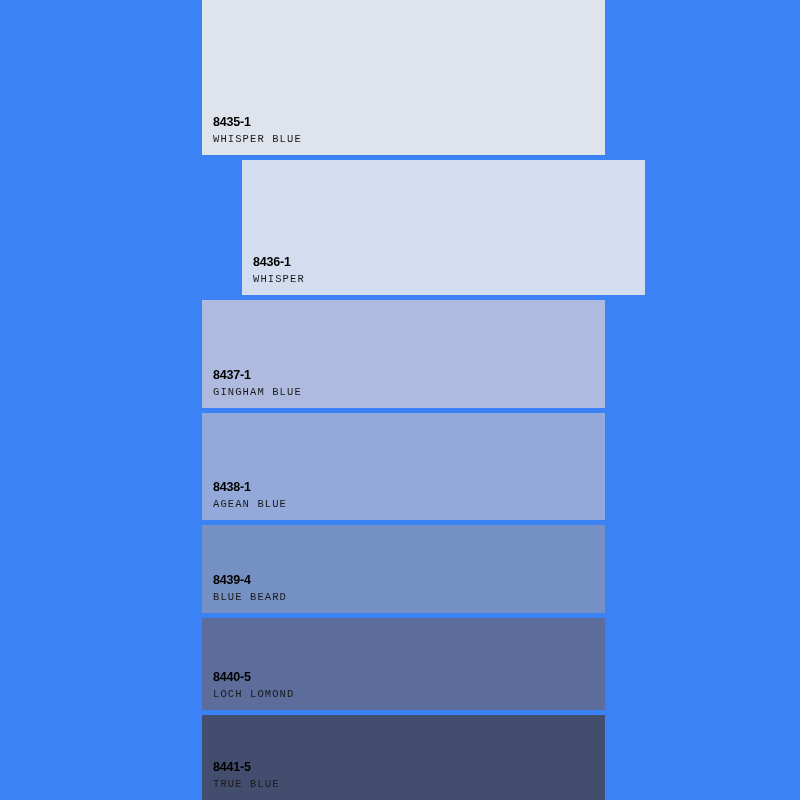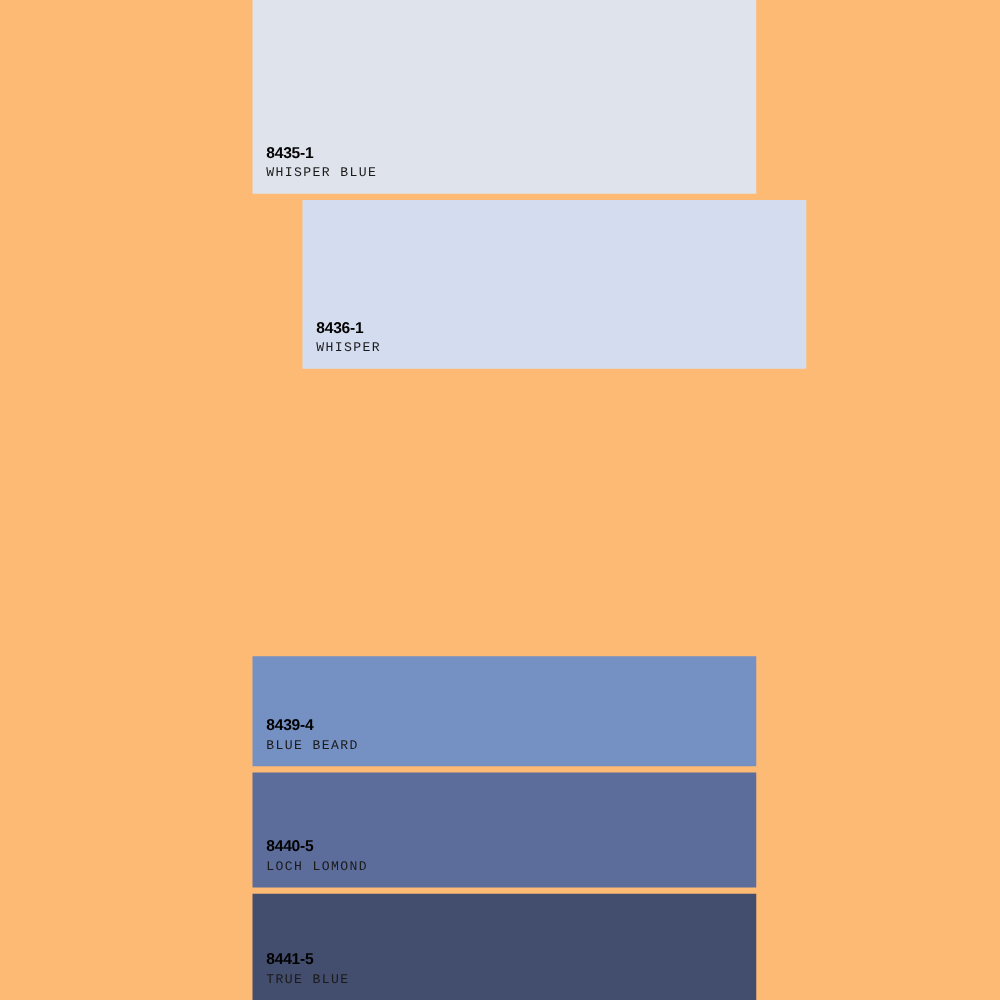--- a/index.html
+++ b/index.html
@@ -11,21 +11,21 @@
   body {
     width: 800px;
     height: 800px;
     font-family: "Liberation Sans", sans-serif;
     overflow: hidden;
   }
   #palette-page {
     position: relative;
     width: 800px;
     height: 800px;
-    background: #fdba74;
+    background: #3b82f6;
   }
   .swatch-column {
     position: absolute;
     left: 202px;
     top: 0;
     width: 403px;
     height: 800px;
   }
   .swatch {
     position: absolute;
@@ -69,20 +69,32 @@
           <div class="swatch-code">8435-1</div>
           <div class="swatch-name">WHISPER BLUE</div>
         </div>
       </div>
       <div class="swatch" style="top: 160px; height: 135px; background: rgb(212, 221, 240); margin-left: 40px;">
         <div class="swatch-labels">
           <div class="swatch-code">8436-1</div>
           <div class="swatch-name">WHISPER</div>
         </div>
       </div>
+      <div class="swatch" style="top: 300px; height: 108px; background: rgb(174, 187, 223);">
+        <div class="swatch-labels">
+          <div class="swatch-code">8437-1</div>
+          <div class="swatch-name">GINGHAM BLUE</div>
+        </div>
+      </div>
+      <div class="swatch" style="top: 413px; height: 107px; background: rgb(147, 169, 218);">
+        <div class="swatch-labels">
+          <div class="swatch-code">8438-1</div>
+          <div class="swatch-name">AGEAN BLUE</div>
+        </div>
+      </div>
       <div class="swatch" style="top: 525px; height: 88px; background: rgb(117, 144, 194);">
         <div class="swatch-labels">
           <div class="swatch-code">8439-4</div>
           <div class="swatch-name">BLUE BEARD</div>
         </div>
       </div>
       <div class="swatch" style="top: 618px; height: 92px; background: rgb(92, 109, 156);">
         <div class="swatch-labels">
           <div class="swatch-code">8440-5</div>
           <div class="swatch-name">LOCH LOMOND</div>

